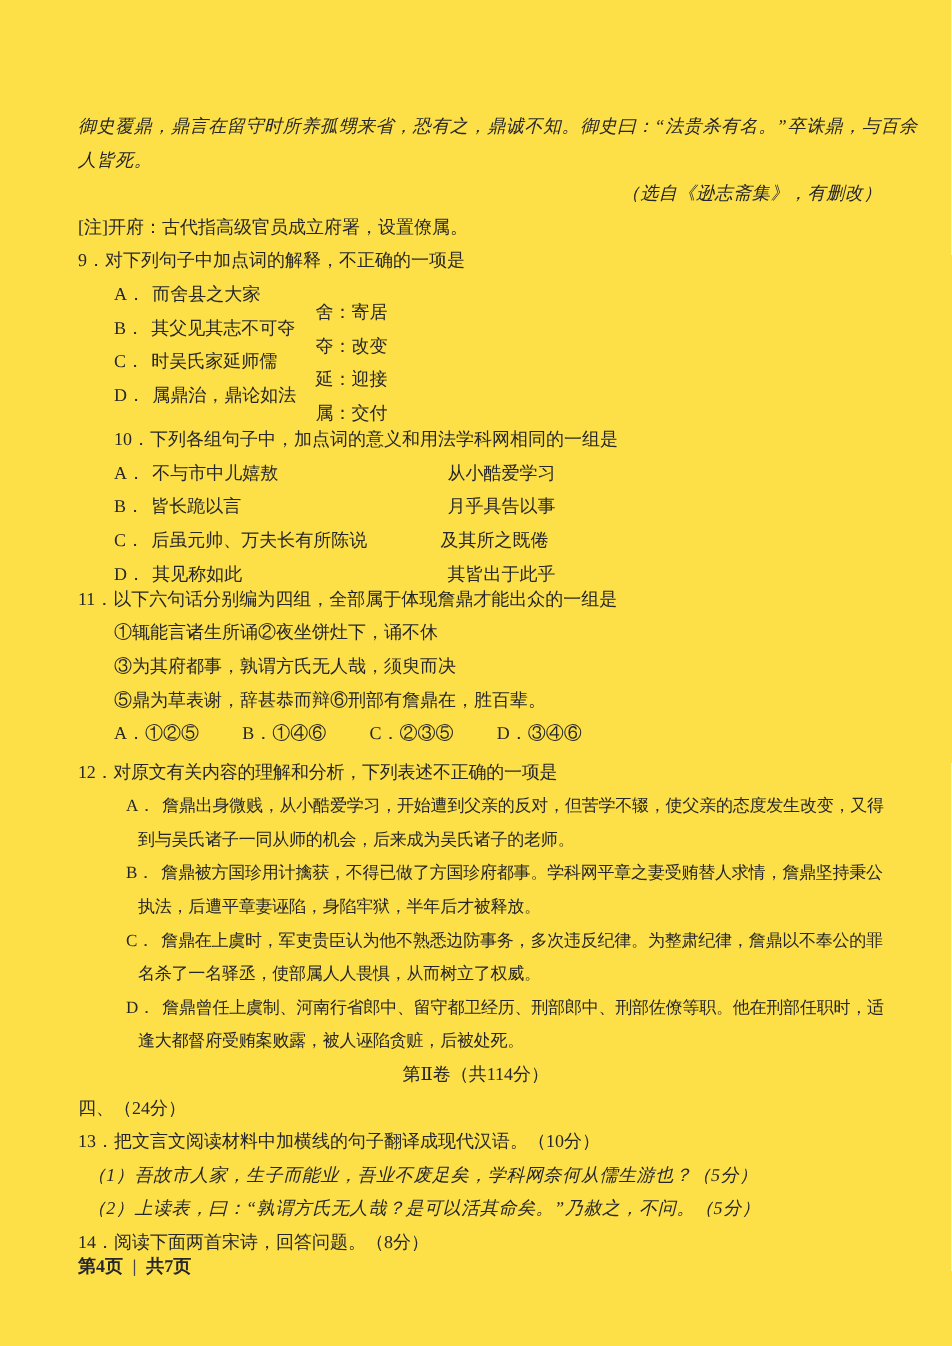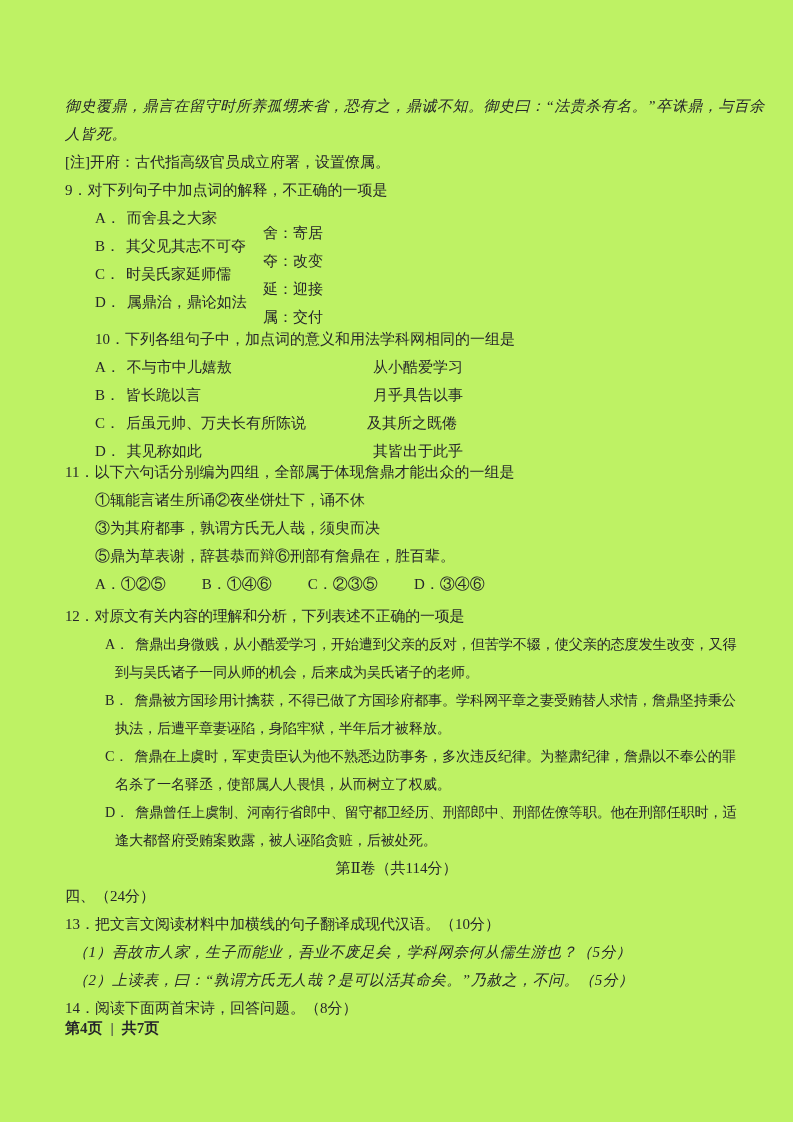--- a/index.html
+++ b/index.html
@@ -1,19 +1,19 @@
 <!DOCTYPE html>
 <html><head>
 <meta charset="utf-8">
 <style>
   html,body{margin:0;padding:0;background:#ffffff;}
   .page{
     position:relative;
     width:793px;height:1122px;
-    background:#bef264;
+    background:#fde047;
     box-sizing:border-box;
     padding:92px 40px 0 65px;
     font-family:"Liberation Serif","DejaVu Serif",serif;
     font-size:15px;line-height:28px;
     color:#26262b;
     overflow:hidden;
   }
   .kai{font-style:italic;letter-spacing:.5px;}
   .line{white-space:nowrap;}
   .source-line{text-align:right;padding-right:18px;}
@@ -40,20 +40,21 @@
   .footer{margin-top:-8px;text-align:left;margin-right:25px;font-weight:bold;}
   .footer .sep{margin:0 8px;color:#44444c;}
 </style>
 </head>
 <body>
 
 <div class="page">
 
   <div class="line kai">御史覆鼎，鼎言在留守时所养孤甥来省，恐有之，鼎诚不知。御史曰：“法贵杀有名。”卒诛鼎，与百余</div>
   <div class="line kai">人皆死。</div>
+  <div class="line kai source-line">（选自《逊志斋集》，有删改）</div>
   <div class="line">[注]开府：古代指高级官员成立府署，设置僚属。</div>
 
   <div>
     <div class="line">9．对下列句子中加点词的解释，不正确的一项是</div>
     <div class="line opt9">
       <span class="lab">A．</span><span>而舍县之大家</span><span class="adot">·</span><span class="gloss">舍：寄居</span>
     </div>
     <div class="line opt9">
       <span class="lab">B．</span><span>其父见其志不可夺</span><span class="gloss">夺：改变</span>
     </div>

